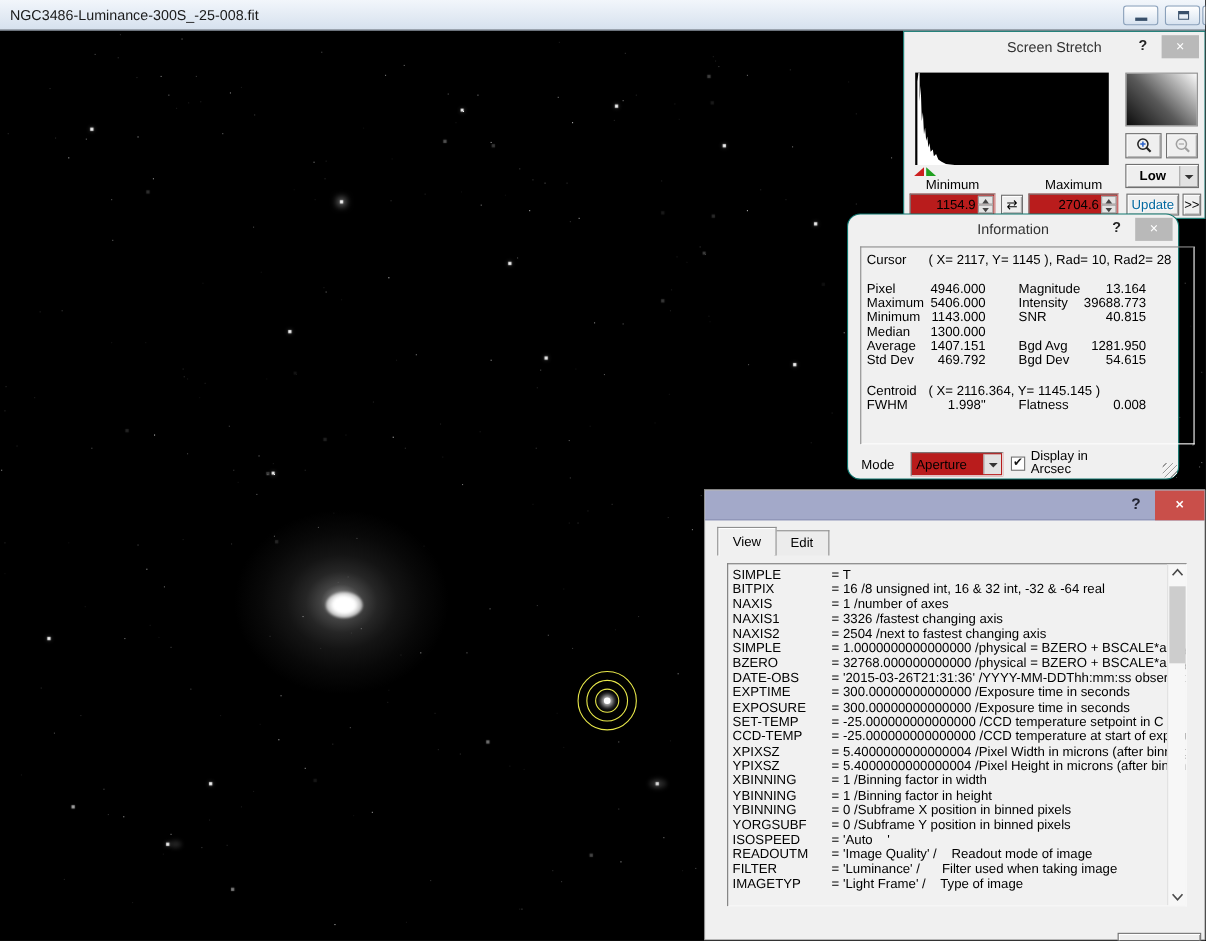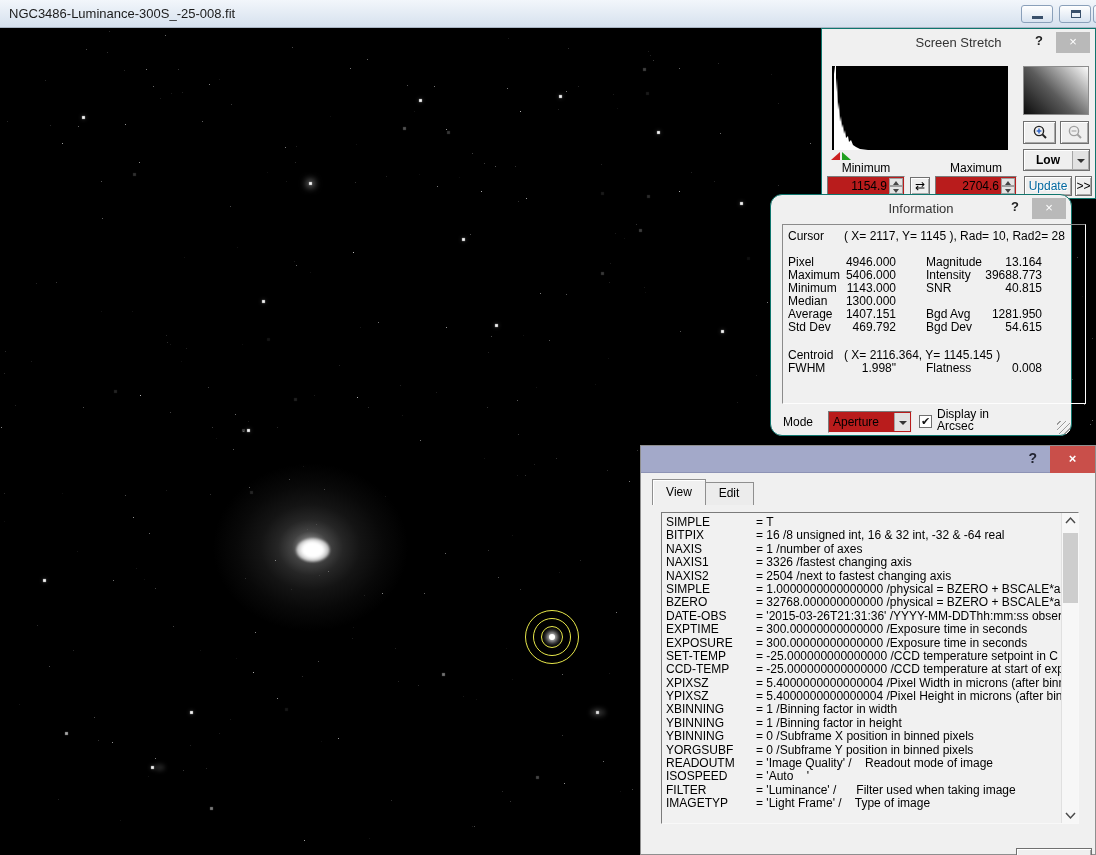--- a/index.html
+++ b/index.html
@@ -286,23 +286,23 @@
           <div class="fits-line"><span class="fits-key">YPIXSZ</span><span>= 5.4000000000000004 /Pixel Height in microns (after binning)</span></div>
 
           <div class="fits-line"><span class="fits-key">XBINNING</span><span>= 1 /Binning factor in width</span></div>
 
           <div class="fits-line"><span class="fits-key">YBINNING</span><span>= 1 /Binning factor in height</span></div>
 
           <div class="fits-line"><span class="fits-key">YBINNING</span><span>= 0 /Subframe X position in binned pixels</span></div>
 
           <div class="fits-line"><span class="fits-key">YORGSUBF</span><span>= 0 /Subframe Y position in binned pixels</span></div>
 
+          <div class="fits-line"><span class="fits-key">ISOSPEED</span><span>= 'Auto    '</span></div>
+
           <div class="fits-line"><span class="fits-key">READOUTM</span><span>= 'Image Quality' /    Readout mode of image</span></div>
-
-          <div class="fits-line"><span class="fits-key">ISOSPEED</span><span>= 'Auto    '</span></div>
 
           <div class="fits-line"><span class="fits-key">FILTER</span><span>= 'Luminance' /      Filter used when taking image</span></div>
 
           <div class="fits-line"><span class="fits-key">IMAGETYP</span><span>= 'Light Frame' /    Type of image</span></div>
         </div>
       <div class="vscroll">
         <span class="scroll-arrow" style="top:0;">
           <svg width="17" height="16" viewBox="0 0 17 16">
               <polyline points="4,10 8.5,5 13,10" fill="none" stroke="#4a4a4a" stroke-width="1.5"></polyline>
             </svg>

